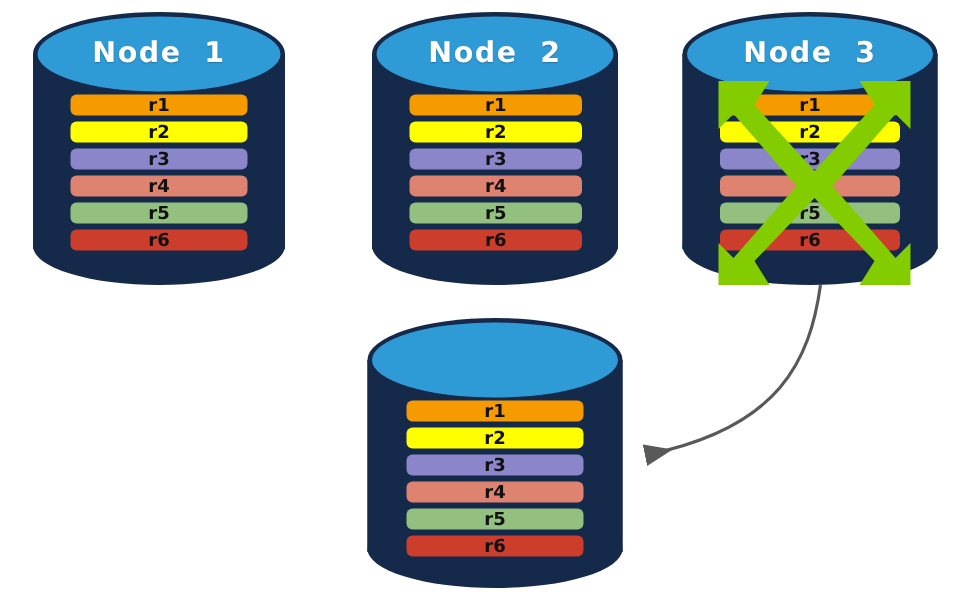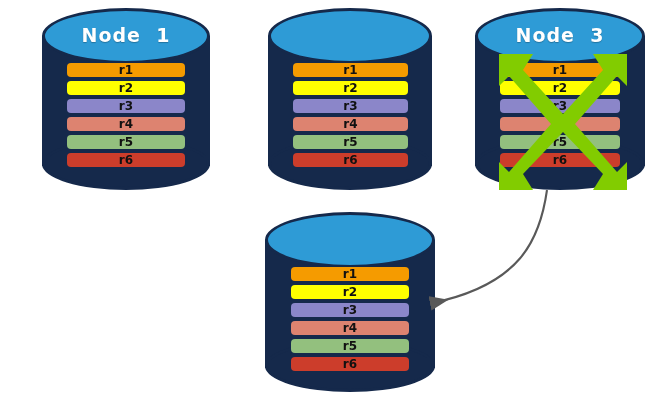--- a/index.html
+++ b/index.html
@@ -5,21 +5,21 @@
   html,body{margin:0;padding:0;}
   body{
     width:646px;height:402px;
     background:#ffffff;
     font-family:"DejaVu Sans", sans-serif;
     overflow:hidden;
     position:relative;
   }
   #stage{position:absolute;left:0;top:0;width:646px;height:402px;}
 
-  .node{position:absolute;margin-left:20px;}
+  .node{position:absolute;}
 
   .cyl-top{
     position:absolute;left:0;top:0;
     border-radius:50%;
     background:#2e9bd6;
     border:3px solid #15294b;
     box-sizing:border-box;
     z-index:3;
   }
   .cyl-body{
@@ -99,20 +99,21 @@
       <div class="row" style="background:#dd8370;height:14px;font-size:12px;">r4</div>
       <div class="row" style="background:#93c07e;height:14px;font-size:12px;">r5</div>
       <div class="row" style="background:#cc3d2b;height:14px;font-size:12px;">r6</div>
     </div>
   </div>
 
   <div class="node" style="left:248px;top:8px;width:164px;height:182px;">
     <div class="cyl-body" style="top: 28px; width: 164px; height: 130px; background: rgb(21, 41, 75); border-color: rgb(21, 41, 75);"></div>
     <div class="cyl-bottom" style="top: 130px; width: 164px; height: 52px; background: rgb(21, 41, 75); border-color: rgb(21, 41, 75);"></div>
     <div class="cyl-top" style="width: 164px; height: 56px; background: rgb(46, 155, 214); border-color: rgb(21, 41, 75);"></div>
+    <div class="node-label" style="top: 16px; width: 164px; font-size: 19px; color: rgb(255, 255, 255);">Node  2</div>
     <div class="rows" style="left:25px;top:55px;width:115px;height:104px;gap:3.5px;">
       <div class="row" style="background:#f59b00;height:14px;font-size:12px;">r1</div>
       <div class="row" style="background:#ffff00;height:14px;font-size:12px;">r2</div>
       <div class="row" style="background:#8b86c9;height:14px;font-size:12px;">r3</div>
       <div class="row" style="background:#dd8370;height:14px;font-size:12px;">r4</div>
       <div class="row" style="background:#93c07e;height:14px;font-size:12px;">r5</div>
       <div class="row" style="background:#cc3d2b;height:14px;font-size:12px;">r6</div>
     </div>
   </div>
 

